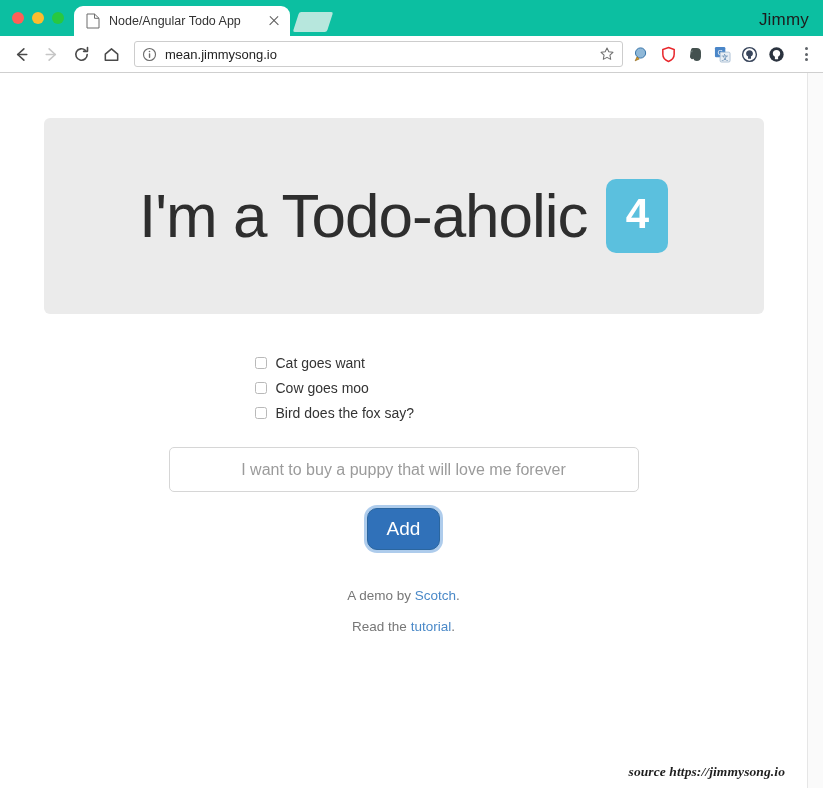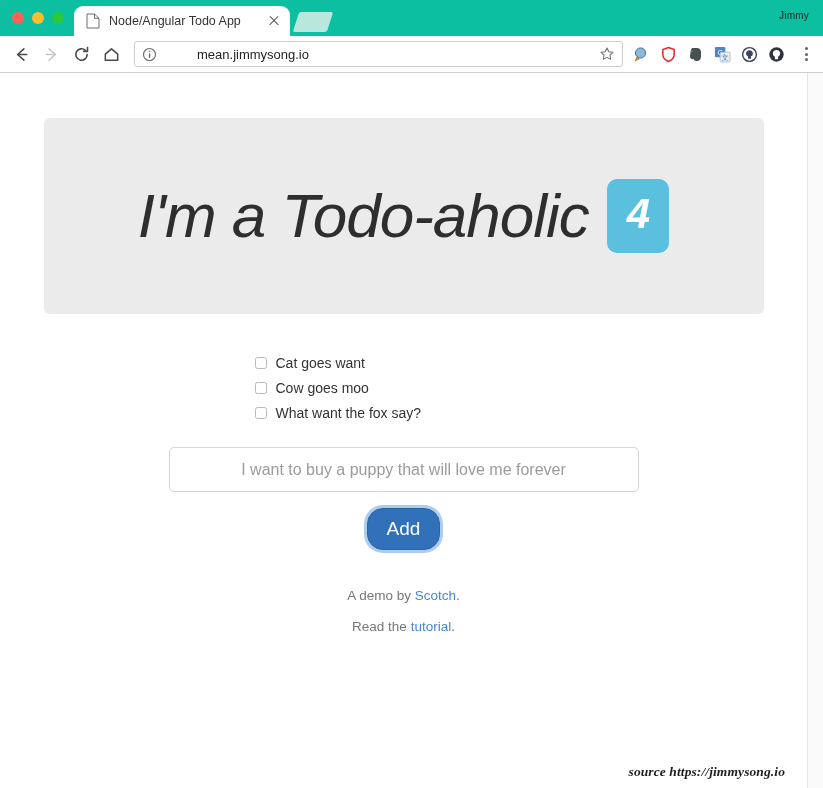--- a/index.html
+++ b/index.html
@@ -91,21 +91,21 @@
     margin-bottom: 4px;
     background: #b7e7dd;
     transform: skewX(-18deg);
     border-radius: 2px;
   }
 
   .profile-name {
     position: absolute;
     right: 14px;
     top: 10px;
-    font-size: 10px;
+    font-size: 17px;
     color: #1d1d1d;
     letter-spacing: .2px;
   }
 
   
   .toolbar {
     height: 37px;
     flex: 0 0 37px;
     background: #ffffff;
     border-bottom: 1px solid #cfcfcf;
@@ -126,21 +126,20 @@
     flex: 1 1 auto;
     height: 26px;
     margin: 0 10px 0 8px;
     background: #ffffff;
     border: 1px solid #cdcdcd;
     border-radius: 3px;
     display: flex;
     align-items: center;
     padding: 0 7px;
     min-width: 0;
-    gap: 32px;
   }
   .omni-info {
     width: 15px; height: 15px;
     flex: 0 0 15px;
     margin-right: 8px;
   }
   .omni-url {
     flex: 1 1 auto;
     font-size: 13px;
     color: #232323;
@@ -202,21 +201,20 @@
 
   
   .jumbotron {
     background: #ebebeb;
     border-radius: 6px;
     height: 196px;
     display: flex;
     align-items: center;
     justify-content: center;
     margin-bottom: 36px;
-    font-style: italic;
   }
   .jumbo-title {
     font-size: 62px;
     font-weight: 400;
     color: #2e2e2e;
     letter-spacing: -1px;
     display: flex;
     align-items: center;
     line-height: 1;
   }
@@ -273,21 +271,21 @@
     text-align: center;
     padding: 17px 12px;
     outline: none;
   }
   .todo-input::placeholder { color: #9b9b9b; opacity: 1; }
 
   .add-btn {
     margin-top: 16px;
     background: #3071b9;
     border: 1px solid #2b669f;
-    border-radius: 16px;
+    border-radius: 10px;
     color: #ffffff;
     font-family: "Liberation Sans", sans-serif;
     font-size: 19px;
     padding: 10px 19px 11px;
     cursor: pointer;
     box-shadow: 0 0 0 3px rgba(108,162,220,0.55);
     line-height: 1;
   }
 
   
@@ -462,21 +460,21 @@
           <div class="todo-item">
             <span class="checkbox"></span>
             <span class="todo-text">Cat goes want</span>
           </div>
           <div class="todo-item">
             <span class="checkbox"></span>
             <span class="todo-text">Cow goes moo</span>
           </div>
           <div class="todo-item">
             <span class="checkbox"></span>
-            <span class="todo-text">What want the fox say?</span>
+            <span class="todo-text">Bird does the fox say?</span>
           </div>
         </div>
 
         <div class="form-area">
           <input class="todo-input" type="text" placeholder="I want to buy a puppy that will love me forever" style="">
           <button class="add-btn">Add</button>
         </div>
 
         <div class="footer">
           <p><span>A demo by </span><a href="#">Scotch</a><span>.</span></p>

